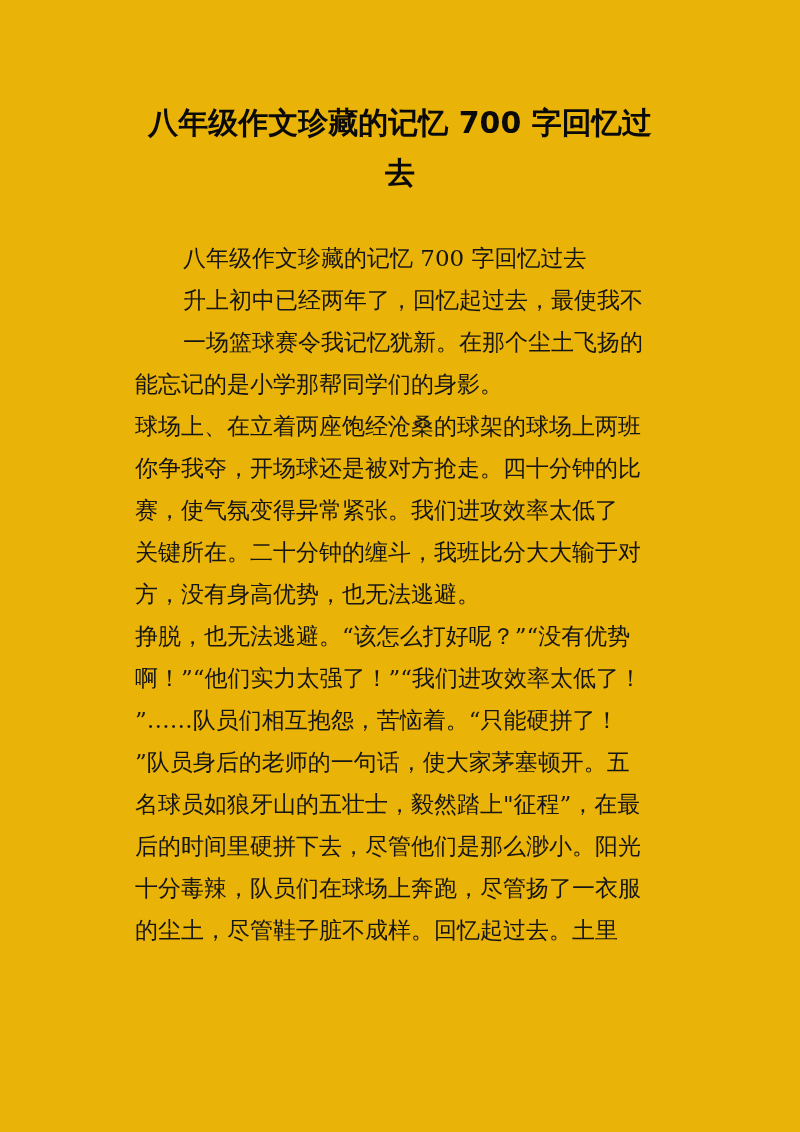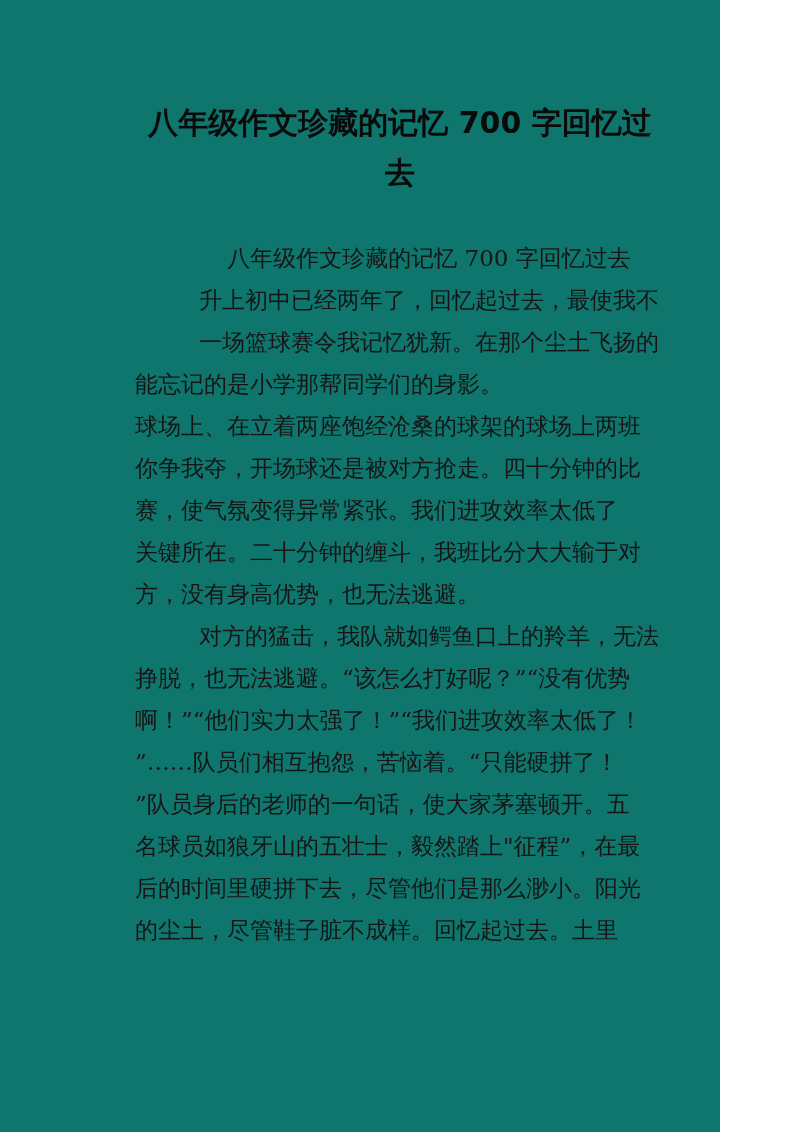--- a/index.html
+++ b/index.html
@@ -10,23 +10,23 @@
     body {
       width: 800px;
       height: 1132px;
       position: relative;
       overflow: hidden;
       color: #111111;
     }
     .page {
       position: absolute;
       left: 0; top: 0;
-      width: 720px;
+      width: 800px;
       height: 1132px;
-      background: #0f766e;
+      background: #eab308;
     }
     .title {
       position: absolute;
       left: 100px;
       width: 600px;
       top: 98px;
       text-align: center;
       font-family: "DejaVu Sans", "Liberation Sans", sans-serif;
       font-weight: bold;
       font-size: 30px;
@@ -43,43 +43,43 @@
       font-family: "DejaVu Serif", "Liberation Serif", serif;
       font-size: 23px;
       line-height: 42px;
       color: #151515;
     }
     .line {
       display: block;
       white-space: nowrap;
       height: 42px;
     }
-    .line.indent { padding-left: 48px; text-align: center; }
+    .line.indent { padding-left: 48px; }
   </style>
 </head>
 <body>
 
 <div class="page">
   <div class="title">
     <span class="tline">八年级作文珍藏的记忆 700 字回忆过</span>
     <span class="tline">去</span>
   </div>
 
   <div class="body">
     <span class="line indent">八年级作文珍藏的记忆 700 字回忆过去</span>
     <span class="line indent">升上初中已经两年了，回忆起过去，最使我不</span>
     <span class="line indent">一场篮球赛令我记忆犹新。在那个尘土飞扬的</span>
     <span class="line">能忘记的是小学那帮同学们的身影。</span>
     <span class="line">球场上、在立着两座饱经沧桑的球架的球场上两班</span>
     <span class="line">你争我夺，开场球还是被对方抢走。四十分钟的比</span>
     <span class="line">赛，使气氛变得异常紧张。我们进攻效率太低了</span>
     <span class="line">关键所在。二十分钟的缠斗，我班比分大大输于对</span>
     <span class="line">方，没有身高优势，也无法逃避。</span>
-    <span class="line indent">对方的猛击，我队就如鳄鱼口上的羚羊，无法</span>
     <span class="line">挣脱，也无法逃避。“该怎么打好呢？”“没有优势</span>
     <span class="line">啊！”“他们实力太强了！”“我们进攻效率太低了！</span>
     <span class="line">”……队员们相互抱怨，苦恼着。“只能硬拼了！</span>
     <span class="line">”队员身后的老师的一句话，使大家茅塞顿开。五</span>
     <span class="line">名球员如狼牙山的五壮士，毅然踏上"征程”，在最</span>
     <span class="line">后的时间里硬拼下去，尽管他们是那么渺小。阳光</span>
+    <span class="line">十分毒辣，队员们在球场上奔跑，尽管扬了一衣服</span>
     <span class="line">的尘土，尽管鞋子脏不成样。回忆起过去。土里</span>
   </div>
 </div>
 
 </body></html>

